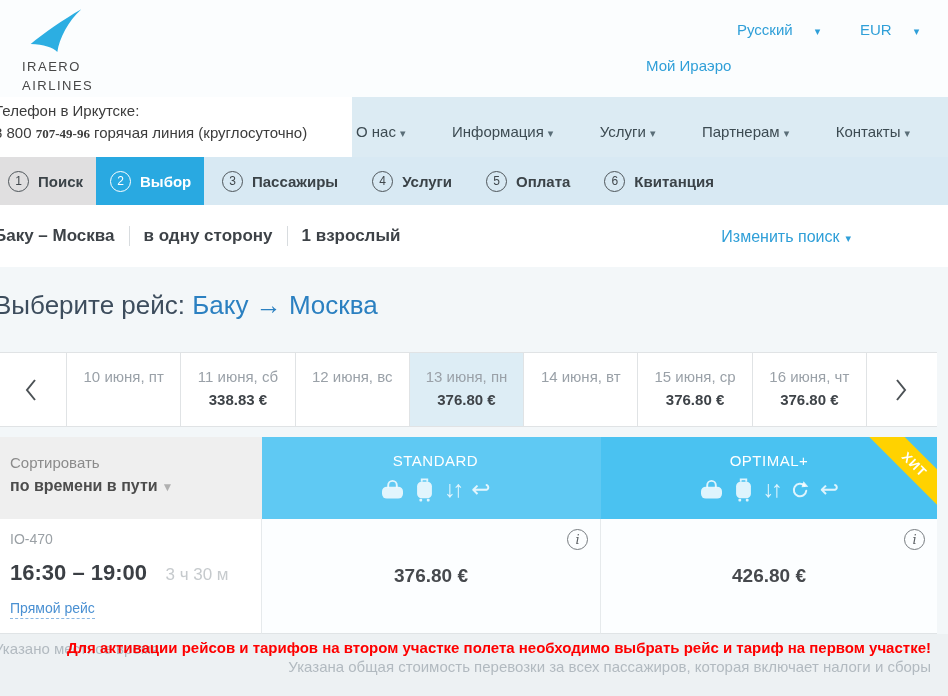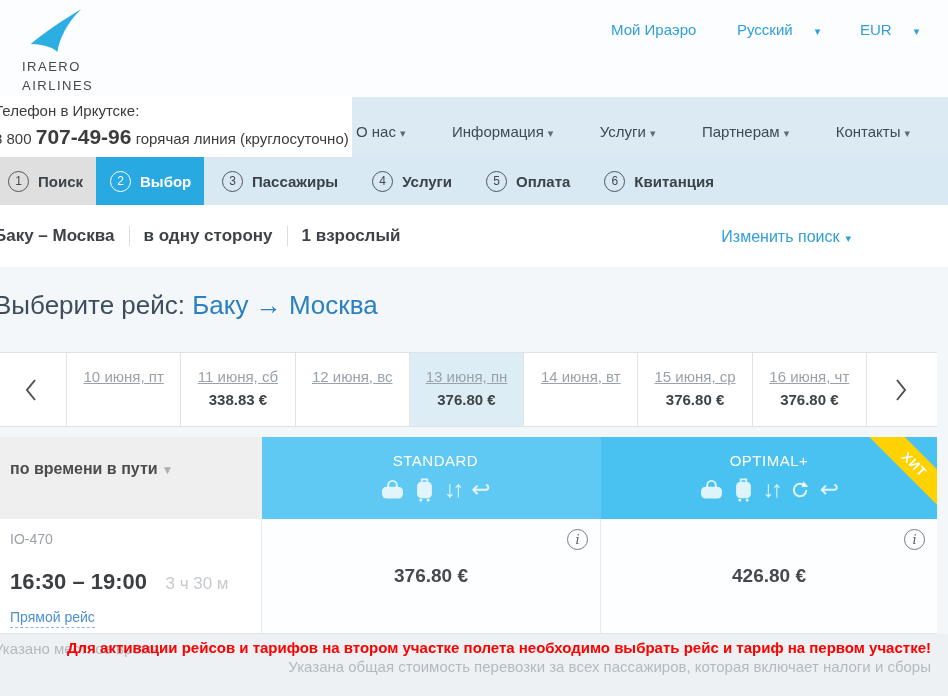--- a/index.html
+++ b/index.html
@@ -5,29 +5,29 @@
   * { margin:0; padding:0; box-sizing:border-box; }
   body { font-family:"Liberation Sans", sans-serif; background:#fff; }
   .canvas { position:relative; width:948px; height:696px; overflow:hidden; background:#fff; }
 
   
   .topbar { position:absolute; left:0; top:0; width:948px; height:97px; background:#fbfdfe; }
   .logo { position:absolute; left:22px; top:8px; width:90px; cursor:pointer; }
   .logo-text { margin-top:2px; font-size:13px; letter-spacing:1.5px; color:#474747; line-height:1.45; }
   .toplink { position:absolute; top:21px; font-size:15px; color:#2f9fd8; cursor:pointer; white-space:nowrap; }
   .caret { font-size:11px; color:#2f9fd8; }
-  .lnk-account { left:611px; }
+  .lnk-account { left:646px;margin-top:36px; }
   .lnk-lang { left:737px; }
   .lnk-lang .caret { margin-left:22px; }
   .lnk-cur { left:860px; }
   .lnk-cur .caret { margin-left:22px; }
 
   
   .phone { position:absolute; left:-6px; top:100px; color:#3c3c3c; font-size:15px; line-height:1.45; }
-  .phone .num { font-weight:bold; font-size:21px; }
+  .phone .num { font-weight:bold; font-size:13px;font-family:Liberation Serif, serif; }
   .navband { position:absolute; left:352px; top:97px; width:596px; height:68px; background:#dcebf3;
              display:flex; align-items:center; justify-content:space-between; padding:0 38px 0 4px; }
   .navitem { font-size:15px; color:#3d4b52; cursor:pointer; white-space:nowrap; }
   .navitem .caret { color:#5a6e78; margin-left:4px; }
 
   
   .tabsband { position:absolute; left:0; top:157px; width:948px; height:48px; background:#d8e9f3; }
   .tab { position:absolute; top:0; height:48px; display:flex; align-items:center; cursor:pointer; }
   .tab-1 { left:0; width:96px; background:#e0dfe0; padding-left:8px; }
   .tab-2 { left:96px; width:108px; background:#29a9e1; padding-left:14px; }
@@ -53,21 +53,21 @@
   .page-title { position:absolute; left:-6px; top:23px; font-size:26px; color:#3d4d5d; white-space:nowrap; }
   .page-title .blue { color:#2b80c1; }
 
   
   .dstrip { position:absolute; left:-6px; top:85px; width:943px; height:75px; display:flex;
             background:#fff; border-top:1px solid #e0e3e5; border-bottom:1px solid #e0e3e5; }
   .dcell { border-right:1px solid #e0e3e5; text-align:center; padding-top:15px; flex:1 1 0; cursor:pointer; }
   .dcell.arrowcell { flex:0 0 73px; display:flex; align-items:center; justify-content:center; padding-top:0; }
   .dcell.arrowcell.last { flex:0 0 70px; border-right:none; }
   .dcell.selected { background:#ddedf5; }
-  .ddate { font-size:15px; color:#9aa1a8; white-space:nowrap;text-decoration:underline; }
+  .ddate { font-size:15px; color:#9aa1a8; white-space:nowrap; }
   .dprice { font-size:15px; font-weight:bold; color:#3e4348; margin-top:6px; }
 
   
   .sortcell { position:absolute; left:-6px; top:170px; width:268px; height:82px; background:#efefef; padding:17px 0 0 16px; }
   .sort-label { font-size:15px; color:#8b8b8b; }
   .sort-value { font-size:16px; font-weight:bold; color:#4c4c4c; margin-top:6px; cursor:pointer; }
   .sort-value .caret { color:#b0b0b0; font-size:12px; margin-left:4px; }
 
   .fare-head { position:absolute; top:170px; height:82px; text-align:center; overflow:hidden; }
   .fare-head.standard { left:262px; width:347px; background:#5fc9f3; }
@@ -80,21 +80,21 @@
             background:#ffd200; color:#fff; font-weight:bold; font-size:13px;
             padding:5px 42px; letter-spacing:1px; }
 
   .frow-cell { position:absolute; top:252px; height:115px; background:#fcfeff;
                border-bottom:1px solid #e0e4e6; }
   .fcell-info { left:-6px; width:268px; background:#fff; border-right:1px solid #e6eaec; padding:12px 0 0 16px; }
   .fcell-std  { left:262px; width:339px; border-right:1px solid #e6eaec; cursor:pointer; }
   .fcell-opt  { left:601px; width:336px; cursor:pointer; }
   .fcell-std, .fcell-opt { display:flex; align-items:center; justify-content:center; }
   .fl-num { font-size:14px; color:#9aa0a5; }
-  .fl-times { margin-top:22px; font-size:22px; font-weight:bold; color:#3b3f44; display:inline-block; }
+  .fl-times { margin-top:13px; font-size:22px; font-weight:bold; color:#3b3f44; display:inline-block; }
   .fl-dur { font-size:17px; color:#c6cacd; margin-left:14px; }
   .fl-link { display:inline-block; margin-top:14px; font-size:14px; color:#4a90d2;
              border-bottom:1px dashed #8ab7e2; padding-bottom:2px; cursor:pointer; }
   .price { font-size:19px; font-weight:bold; color:#46494d; }
   .info-icon { position:absolute; top:10px; right:12px; width:21px; height:21px;
                border:1px solid #777c80; border-radius:50%; display:flex; align-items:center;
                justify-content:center; font-family:"DejaVu Serif", serif; font-style:italic;
                font-size:13px; color:#5a5f63; cursor:pointer; background:transparent; }
 
   
@@ -218,20 +218,21 @@
         <div class="dprice">376.80 €</div>
       </div>
       <div class="dcell arrowcell last">
         <svg width="13" height="24" viewBox="0 0 13 24">
             <polyline points="2,2 10,12 2,22" fill="none" stroke="#4c5256" stroke-width="2"></polyline>
           </svg>
       </div>
     </div>
 
     <div class="sortcell">
+      <div class="sort-label">Сортировать</div>
       <div class="sort-value"><span>по времени в пути</span><span class="caret">▼</span></div>
     </div>
 
     <div class="fare-head standard">
       <div class="fare-name">STANDARD</div>
       <div class="fare-icons">
         <svg width="25" height="21" viewBox="0 0 26 22">
             <path d="M8.5 9V6.5a4.5 4.5 0 0 1 9 0V9" fill="none" stroke="rgba(255,255,255,.82)" stroke-width="2"></path>
             <rect x="2" y="8" width="22" height="12.5" rx="5" fill="rgba(255,255,255,.82)"></rect>
           </svg>

